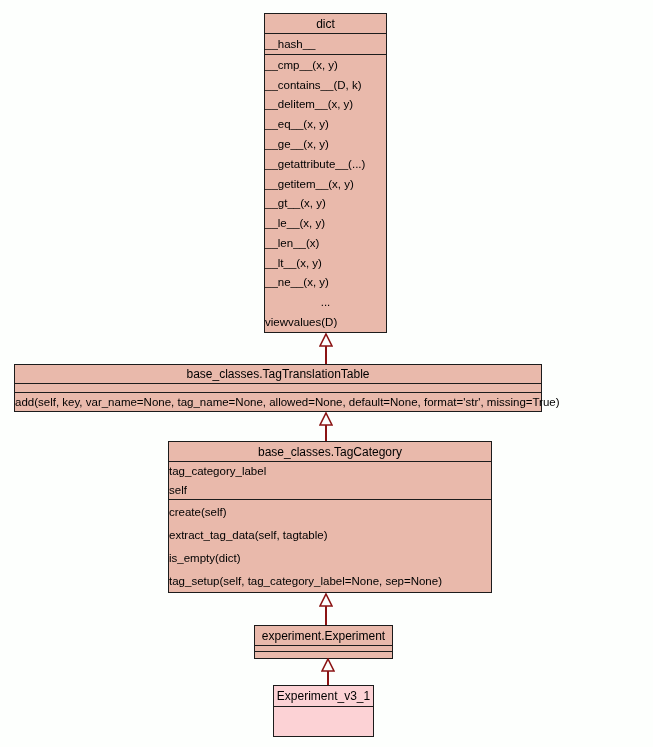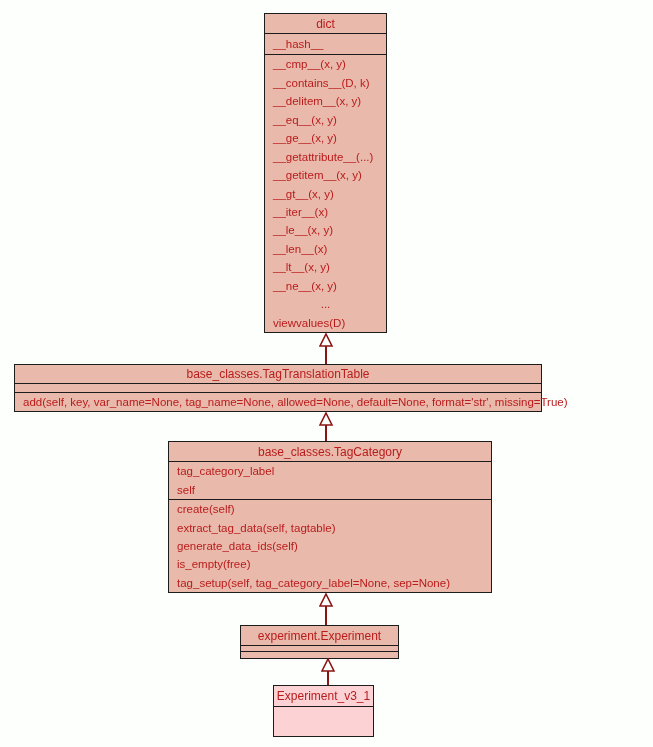--- a/index.html
+++ b/index.html
@@ -12,21 +12,21 @@
     width:653px;height:747px;
     background:#fdfffd;
     overflow:hidden;
   }
   .cbox{
     position:absolute;
     border:1px solid #1c1c1c;
     box-sizing:border-box;
     display:flex;
     flex-direction:column;
-    color:#b91c1c;
+    color:#000000;
   }
   .fill-salmon{background:#e9b9ab;}
   .fill-pink{background:#fcd2d5;}
   .ctitle{
     flex:0 0 auto;
     border-bottom:1px solid #1c1c1c;
     font-size:12px;
     display:flex;align-items:center;justify-content:center;
     white-space:nowrap;
   }
@@ -34,21 +34,21 @@
     border-bottom:1px solid #1c1c1c;
     display:flex;flex-direction:column;
     box-sizing:border-box;
   }
   .csec:last-child{border-bottom:none;}
   .grow{flex:1 1 auto;}
   .row{
     flex:1 1 auto;
     font-size:11.5px;
     display:flex;align-items:center;
-    padding-left:8px;
+    padding-left:0;
     white-space:nowrap;
   }
   .row.center{justify-content:center;padding-left:0;}
   .aline{
     position:absolute;
     width:2px;
     background:#8b1414;
   }
   .ahead{position:absolute;line-height:0;}
 </style>
@@ -64,21 +64,20 @@
     </div>
     <div class="csec grow">
       <div class="row">__cmp__(x, y)</div>
       <div class="row">__contains__(D, k)</div>
       <div class="row">__delitem__(x, y)</div>
       <div class="row">__eq__(x, y)</div>
       <div class="row">__ge__(x, y)</div>
       <div class="row">__getattribute__(...)</div>
       <div class="row">__getitem__(x, y)</div>
       <div class="row">__gt__(x, y)</div>
-      <div class="row">__iter__(x)</div>
       <div class="row">__le__(x, y)</div>
       <div class="row">__len__(x)</div>
       <div class="row">__lt__(x, y)</div>
       <div class="row">__ne__(x, y)</div>
       <div class="row center">...</div>
       <div class="row">viewvalues(D)</div>
     </div>
   </div>
 
   <div class="ahead" style="left:319px;top:333px">
@@ -105,34 +104,33 @@
 
   <div class="cbox fill-salmon" style="left:168px;top:441px;width:324px;height:152px">
     <div class="ctitle" style="height:19px">base_classes.TagCategory</div>
     <div class="csec" style="height:38px">
       <div class="row">tag_category_label</div>
       <div class="row">self</div>
     </div>
     <div class="csec grow">
       <div class="row">create(self)</div>
       <div class="row">extract_tag_data(self, tagtable)</div>
-      <div class="row">generate_data_ids(self)</div>
-      <div class="row">is_empty(free)</div>
+      <div class="row">is_empty(dict)</div>
       <div class="row">tag_setup(self, tag_category_label=None, sep=None)</div>
     </div>
   </div>
 
   <div class="ahead" style="left:319px;top:593px">
     <svg width="14" height="14" viewBox="0 0 14 14">
         <polygon points="7,1 13,13 1,13" fill="#fdfffd" stroke="#8b1414" stroke-width="1.6"></polygon>
       </svg>
   </div>
   <div class="aline" style="left:325px;top:606px;height:19px"></div>
 
-  <div class="cbox fill-salmon" style="left:240px;top:625px;width:159px;height:34px">
+  <div class="cbox fill-salmon" style="left:254px;top:625px;width:139px;height:34px">
     <div class="ctitle" style="height:19px">experiment.Experiment</div>
     <div class="csec" style="height:6px"></div>
     <div class="csec grow"></div>
   </div>
 
   <div class="ahead" style="left:321px;top:658px">
     <svg width="14" height="14" viewBox="0 0 14 14">
         <polygon points="7,1 13,13 1,13" fill="#fdfffd" stroke="#8b1414" stroke-width="1.6"></polygon>
       </svg>
   </div>

